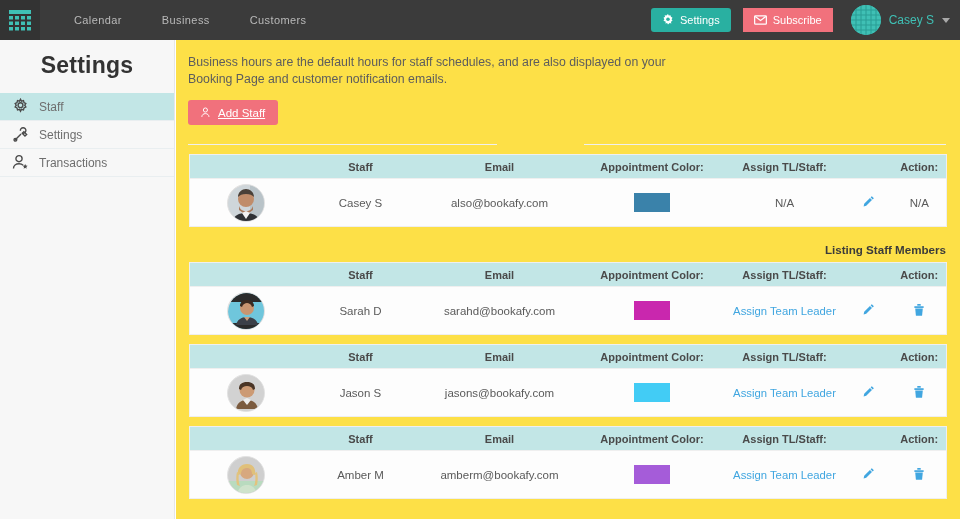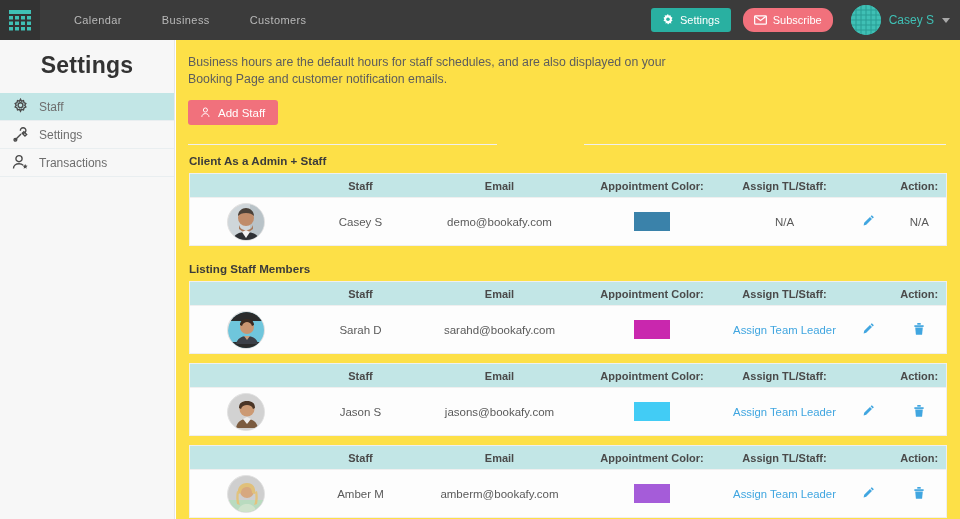--- a/index.html
+++ b/index.html
@@ -36,21 +36,21 @@
     padding-right: 10px; height: 40px;
   }
   .btn-settings {
     background: #29b0a1; color: #ffffff; border: none;
     height: 24px; border-radius: 3px; padding: 0 11px;
     font-size: 11px; font-family: "Liberation Sans", sans-serif;
     display: flex; align-items: center; gap: 6px; cursor: pointer;
   }
   .btn-subscribe {
     background: #f1717c; color: #ffffff; border: none;
-    height: 24px; border-radius: 11px; padding: 0 11px;
+    height: 24px; border-radius: 0; padding: 0 11px;
     font-size: 11px; font-family: "Liberation Sans", sans-serif;
     display: flex; align-items: center; gap: 6px; cursor: pointer;
     margin-left: 12px;
   }
   .avatar-nav {
     width: 30px; height: 30px; border-radius: 50%;
     background: #3fc0b5; margin-left: 18px;
     overflow: hidden; display: block; position: relative;
   }
   .user-name {
@@ -96,37 +96,37 @@
     padding: 14px 14px 0 12px;
   }
   .intro {
     font-size: 12.3px; color: #5d5d5d; line-height: 17px;
     width: 500px; margin: 0 0 12px 0;
   }
   .btn-add-staff {
     background: #f1717c; color: #ffffff; border: none;
     height: 25px; border-radius: 3px; padding: 0 13px;
     font-size: 11.5px; font-family: "Liberation Sans", sans-serif;
-    display: inline-flex; align-items: center; gap: 6px; cursor: pointer;
+    display: inline-flex; align-items: center; gap: 6px; cursor: pointer; text-decoration: underline;
   }
 
   .divider-row {
     display: flex; margin-top: 19px; margin-bottom: 9px;
     padding-right: 0;
   }
   .divider-row .dash { height: 1px; background: #efefef; }
   .dash-a { width: 309px; }
   .dash-gap { width: 88px; }
   .dash-b { width: 362px; }
 
   .section-label {
     font-size: 11.6px; color: #3b3b3b; font-weight: bold;
     margin: 0 0 6px 1px;
   }
-  .section-label.second { margin-top: 16px; }
+  .section-label.second { margin-top: 16px; text-align: right; }
 
   table.staff-table {
     width: 757px; border-collapse: collapse;
     margin: 0 0 0 1px; table-layout: fixed;
     border: 1px solid #efefef;
   }
   table.staff-table th {
     background: #c2e6e6; color: #4a4a4a;
     font-size: 11px; font-weight: bold;
     height: 24px; padding: 0; text-align: center;
@@ -277,21 +277,20 @@
     <span>Add Staff</span>
   </button>
 
   <div class="divider-row">
     <div class="dash dash-a"></div>
     <div class="dash-gap"></div>
     <div class="dash dash-b"></div>
   </div>
 
   
-  <div class="section-label">Client As a Admin + Staff</div>
 
   <table class="staff-table">
     <colgroup>
       <col class="col-avatar">
         <col class="col-staff">
         <col class="col-email">
       <col class="col-color">
         <col class="col-assign">
         <col class="col-edit">
         <col class="col-action">
@@ -325,21 +324,21 @@
                   <path d="M10 12c0-5 4-8 8-8s8 3 8 8c-2-2-4-3-8-3s-6 1-8 3z" fill="#4a4038"></path>
                   <path d="M11 21c1 3 3 5 7 5s6-2 7-5v4l-7 5-7-5z" fill="#a97a5c"></path>
                   <path d="M4 38c1-7 6-10 14-10s13 3 14 10z" fill="#2f3135"></path>
                   <path d="M14 28l4 6 4-6-4-2z" fill="#f2f2f2"></path>
                 </g>
               </svg>
             </span>
           </span>
         </td>
         <td>Casey S</td>
-        <td>demo@bookafy.com</td>
+        <td>also@bookafy.com</td>
         <td>
           <span class="color-swatch" style="background:#3a82aa"></span>
         </td>
         <td class="na-text">N/A</td>
         <td>
           <span class="icon-btn">
             <svg width="13" height="13" viewBox="0 0 16 16">
               <path fill="#41a6e0" d="M12.1 1.4l2.5 2.5-1.5 1.5-2.5-2.5zM9.8 3.7l2.5 2.5-7.1 7.1-3.2.7.7-3.2z"></path>
             </svg>
           </span>

